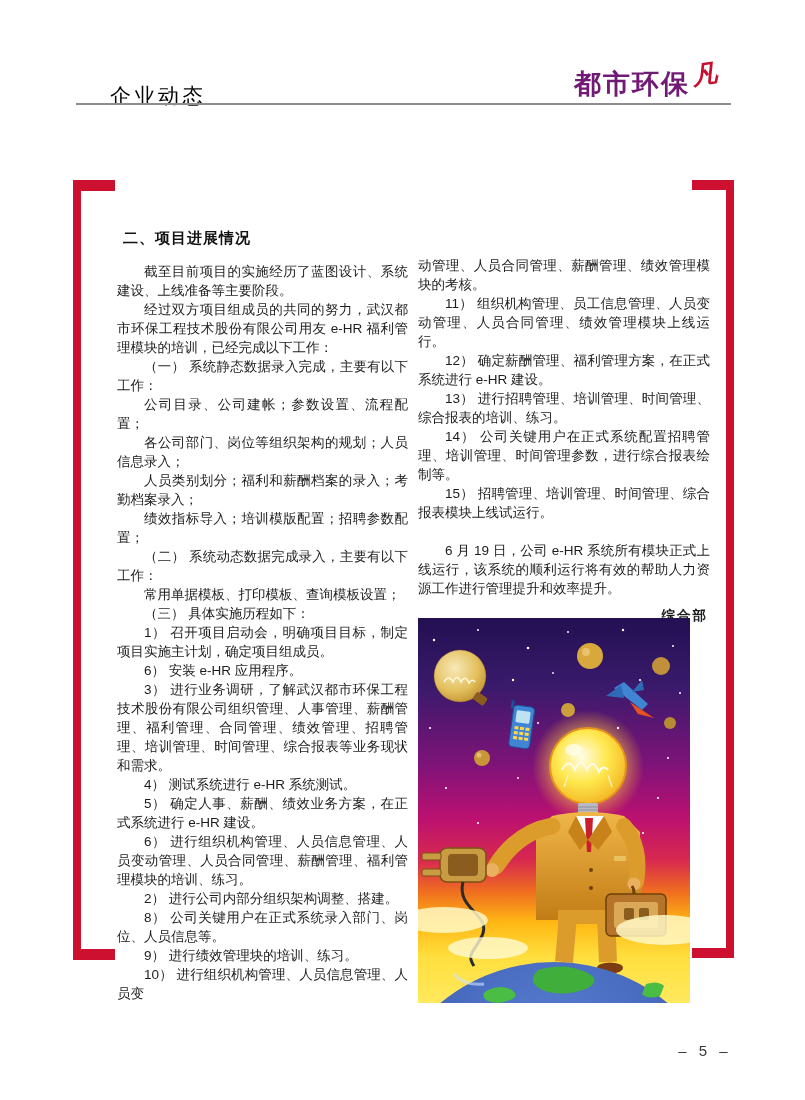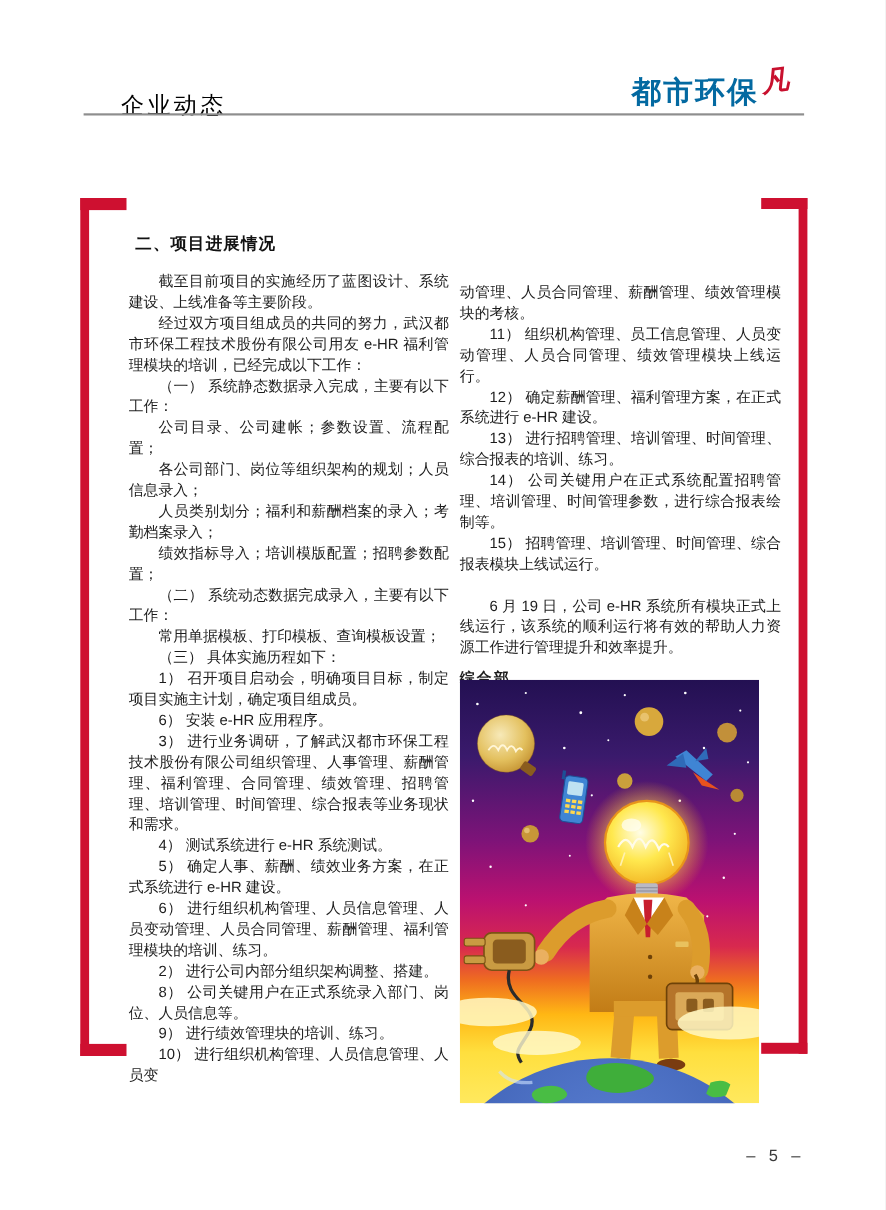--- a/index.html
+++ b/index.html
@@ -11,47 +11,47 @@
   
   .section-title{
     position:absolute;left:76px;top:82px;font-size:21px;letter-spacing:3px;
     color:#000000;
     margin-left:34px;
   }
   .brand{
     position:absolute;right:88px;top:66px;display:flex;align-items:flex-start;
   }
   .brand-text{
-    font-size:27px;font-weight:900;color:#0369a1;letter-spacing:2px;
+    font-size:27px;font-weight:900;color:#701a75;letter-spacing:2px;
   }
   .brand-mark{
     font-size:25px;color:#c8102e;font-weight:700;font-style:italic;
     transform:rotate(-8deg);margin-left:2px;line-height:1;margin-top:-4px;
     font-family:"Liberation Serif","DejaVu Serif",serif;
   }
   .header-rule{
     position:absolute;left:76px;top:103px;width:655px;height:2px;background:#8e8e8e;
   }
   
   .red{background:#ce1030;position:absolute;}
   .bl-vert{left:73px;top:180px;width:8px;height:780px;}
   .bl-captop{left:73px;top:180px;width:42px;height:11px;}
   .bl-capbot{left:73px;top:949px;width:42px;height:11px;}
   .br-vert{left:726px;top:180px;width:8px;height:778px;}
   .br-captop{left:692px;top:180px;width:42px;height:10px;}
   .br-capbot{left:692px;top:948px;width:42px;height:10px;}
   
   .col{position:absolute;text-align:justify;font-size:13.5px;line-height:19px;}
-  .col-left{left:117px;top:212px;width:291px;}
+  .col-left{left:117px;top:228px;width:291px;}
   .col-right{left:418px;top:256px;width:292px;}
   .art-heading{font-size:15px;font-weight:bold;color:#111;margin:0 0 15px 6px;letter-spacing:1px;}
   .p{margin:0;text-indent:2em;}
   .p.cont{text-indent:0;}
   .p.gap{margin-top:19px;}
-  .signature{margin:9px 2px 0 0;font-weight:bold;letter-spacing:2px;}
+  .signature{margin:9px 2px 0 0;font-weight:bold;text-align:right;letter-spacing:2px;font-family:Liberation Mono, monospace;}
   
   .illustration{position:absolute;left:418px;top:618px;width:272px;height:385px;}
   .illustration svg{display:block;}
   
   .page-number{
     position:absolute;left:660px;top:1042px;width:90px;text-align:center;
     font-size:15px;color:#3a3a3a;letter-spacing:4px;
   }
 </style>
 </head>

